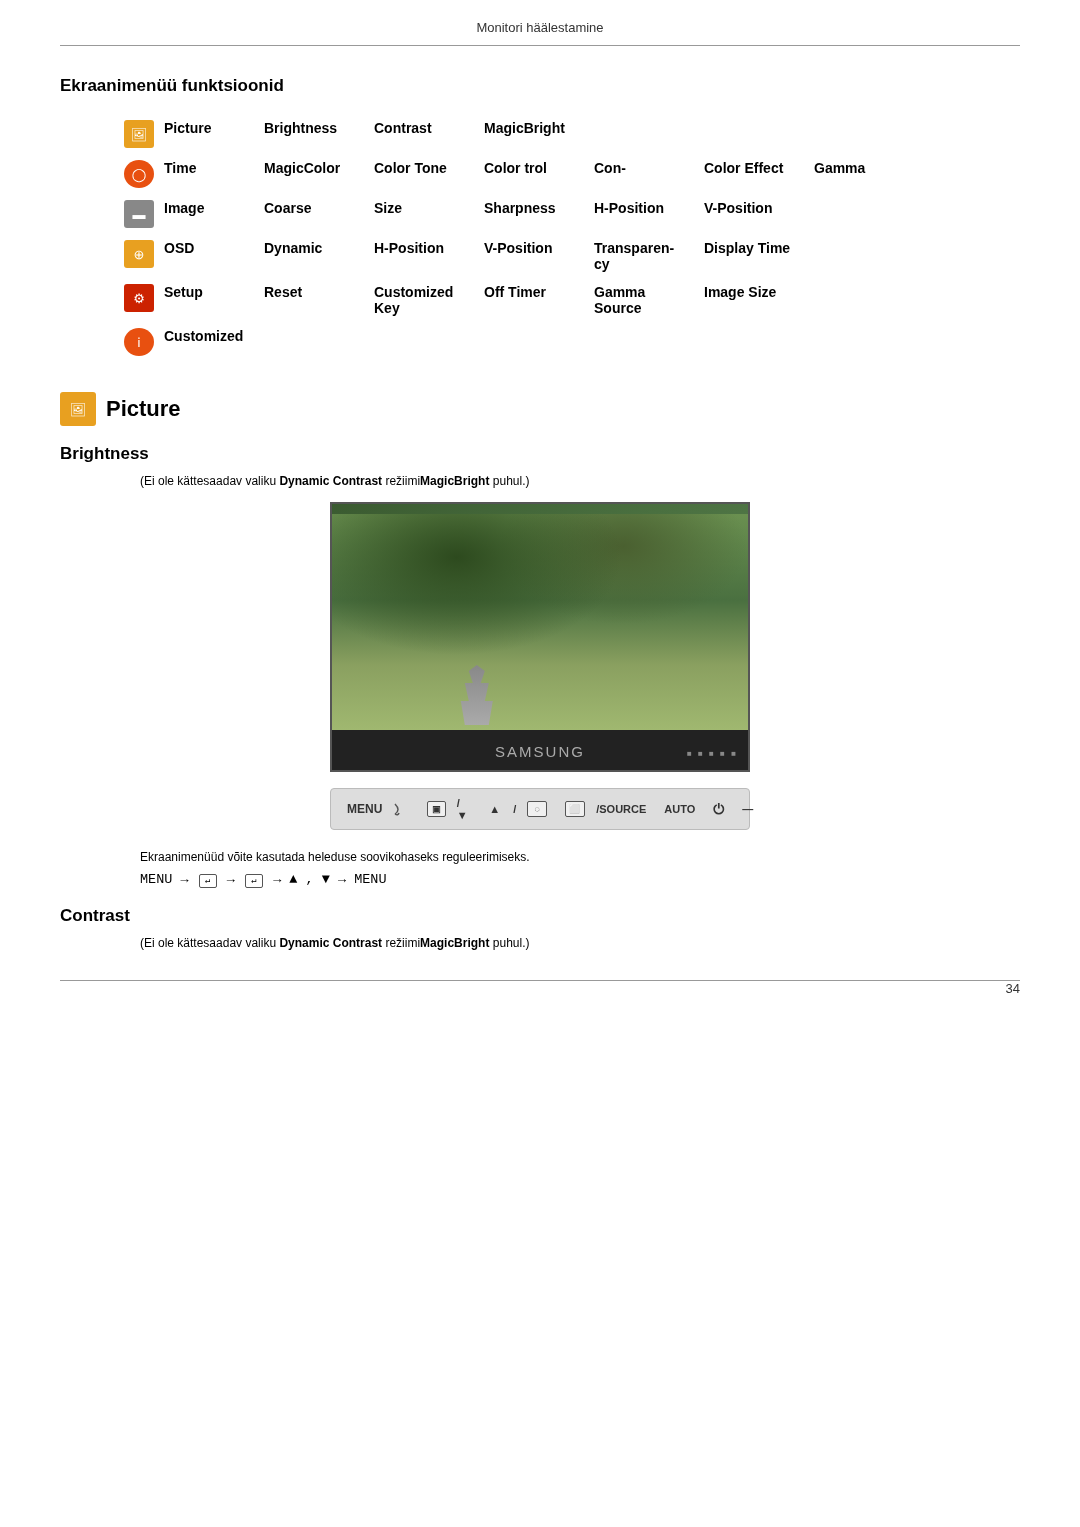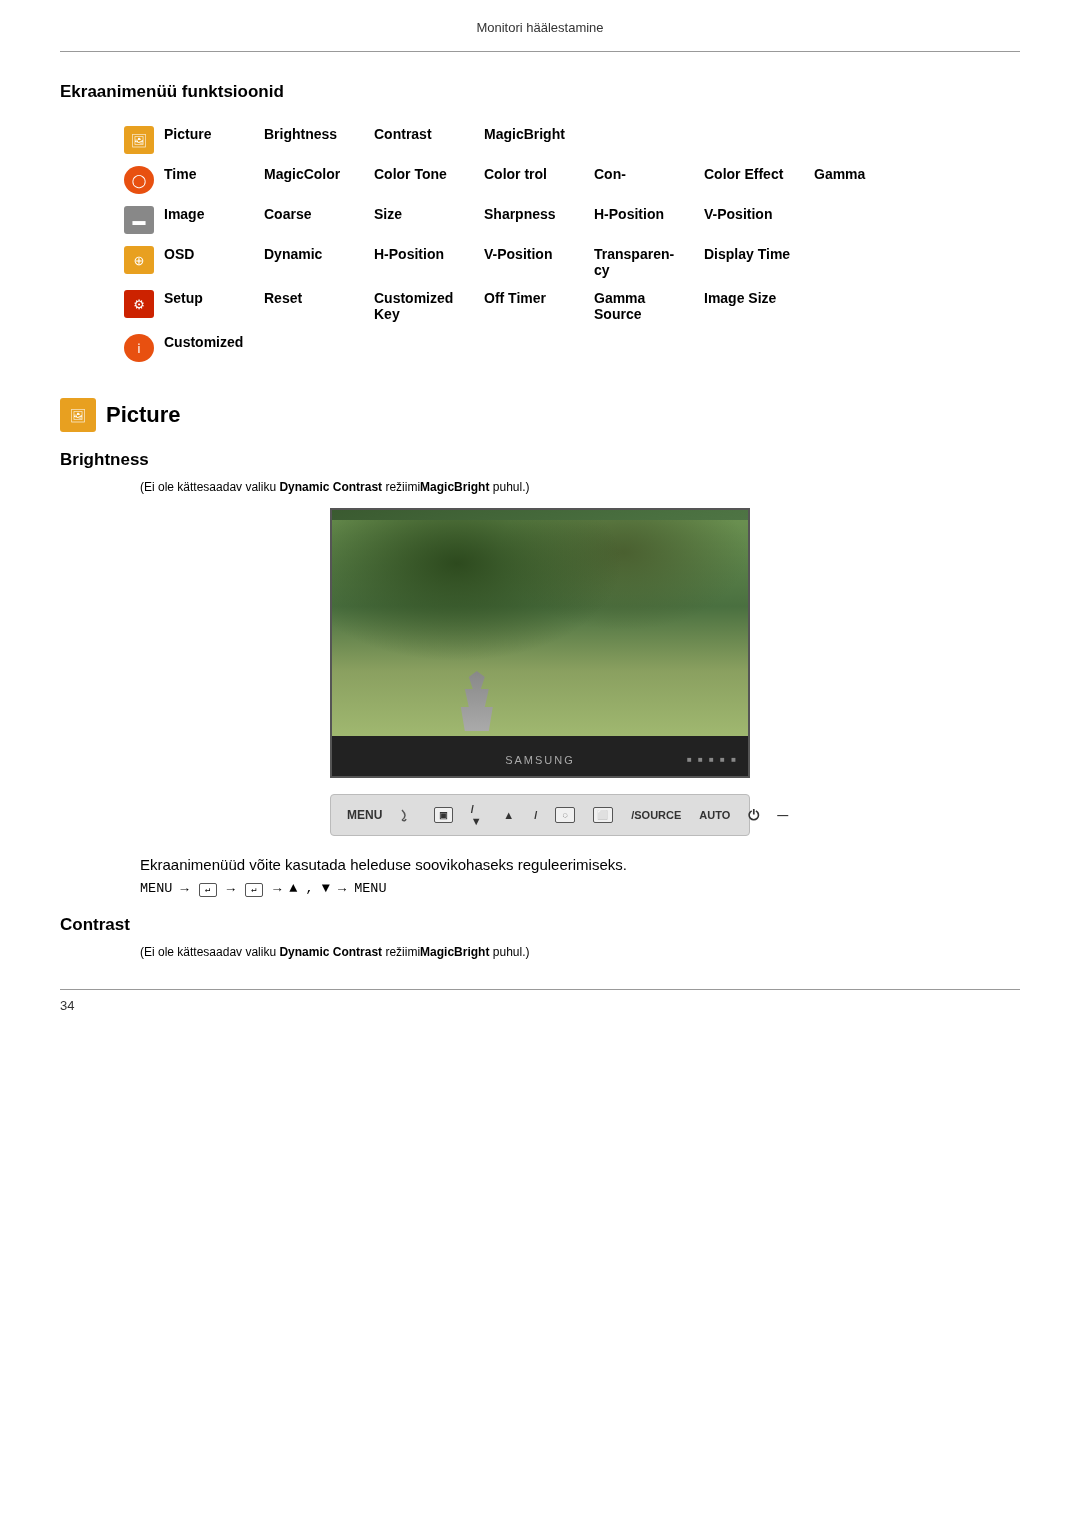--- a/index.html
+++ b/index.html
@@ -10,21 +10,21 @@
       background: #fff;
       width: 1080px;
       min-height: 1527px;
       padding: 20px 60px 40px 60px;
     }
     .page-header {
       text-align: center;
       font-size: 13px;
       color: #333;
       border-bottom: 1px solid #999;
-      padding-bottom: 16px;
+      padding-bottom: 10px;
       margin-bottom: 30px;
     }
     .section-title {
       font-size: 17px;
       font-weight: bold;
       margin-bottom: 18px;
     }
     .menu-table {
       border-collapse: collapse;
       margin-left: 60px;
@@ -111,21 +111,21 @@
       bottom: 0; left: 0; right: 0;
       height: 40px;
       background: #222;
     }
     .monitor-screen .samsung-text {
       position: absolute;
       bottom: 10px;
       left: 50%;
       transform: translateX(-50%);
       color: #aaa;
-      font-size: 11px;
+      font-size: 15px;
       letter-spacing: 2px;
     }
     .monitor-screen .tree-area {
       position: absolute;
       top: 10px; left: 0; right: 0; bottom: 40px;
       background: 
         radial-gradient(ellipse at 30% 20%, #2d4a1e 0%, transparent 40%),
         radial-gradient(ellipse at 70% 15%, #4a6030 0%, transparent 30%),
         linear-gradient(180deg, #6a9050 0%, #4a7040 40%, #8aa060 70%, #a0b870 100%);
     }
@@ -147,65 +147,64 @@
       padding: 8px 16px;
       display: flex;
       align-items: center;
       gap: 18px;
       font-size: 11px;
       color: #333;
     }
     .ctrl-btn {
       display: inline-flex;
       align-items: center;
-      gap: 18px;
+      gap: 11px;
       font-size: 11px;
       font-weight: bold;
     }
     .ctrl-icon {
       width: 20px;
       height: 16px;
       border: 1px solid #555;
       border-radius: 2px;
       display: inline-flex;
       align-items: center;
       justify-content: center;
       font-size: 9px;
       background: #f0f0f0;
     }
 
     .body-text {
       margin-left: 80px;
       margin-bottom: 8px;
-      font-size: 15px;
+      font-size: 12px;
     }
     .nav-text {
       margin-left: 80px;
       font-size: 13.5px;
       margin-bottom: 10px;
       font-family: Liberation Mono, monospace;
     }
     .nav-text .nav-icon {
       display: inline-flex;
       width: 18px;
       height: 14px;
       border: 1px solid #555;
       border-radius: 2px;
       align-items: center;
       justify-content: center;
       font-size: 9px;
       margin: 0 2px;
     }
 
     .page-footer {
-      text-align: left;
+      text-align: right;
       font-size: 13px;
       color: #333;
       border-top: 1px solid #999;
-      padding-top: 8px;
       margin-top: 30px;
     }
   </style>
 </head>
 <body>
 
 <div class="page-header">
   <span>Monitori häälestamine</span>
 </div>
 

